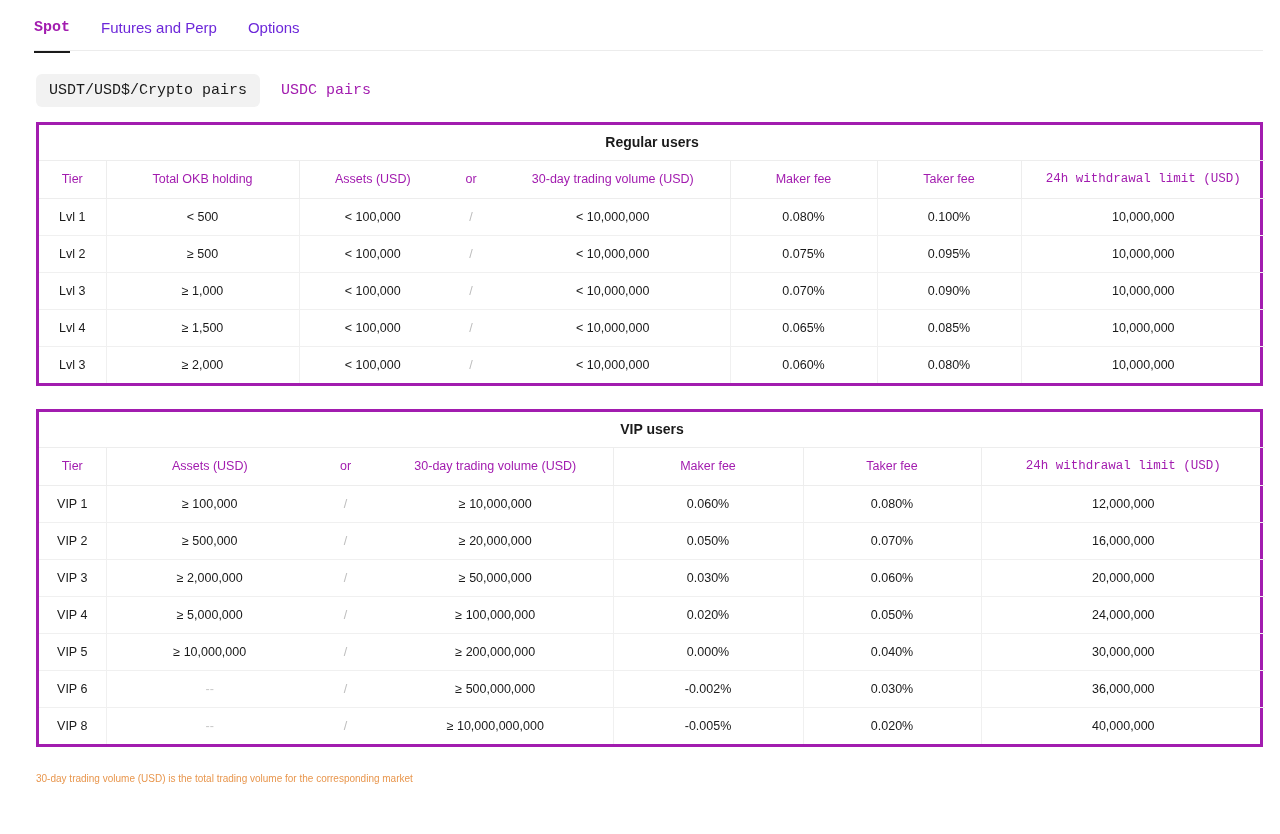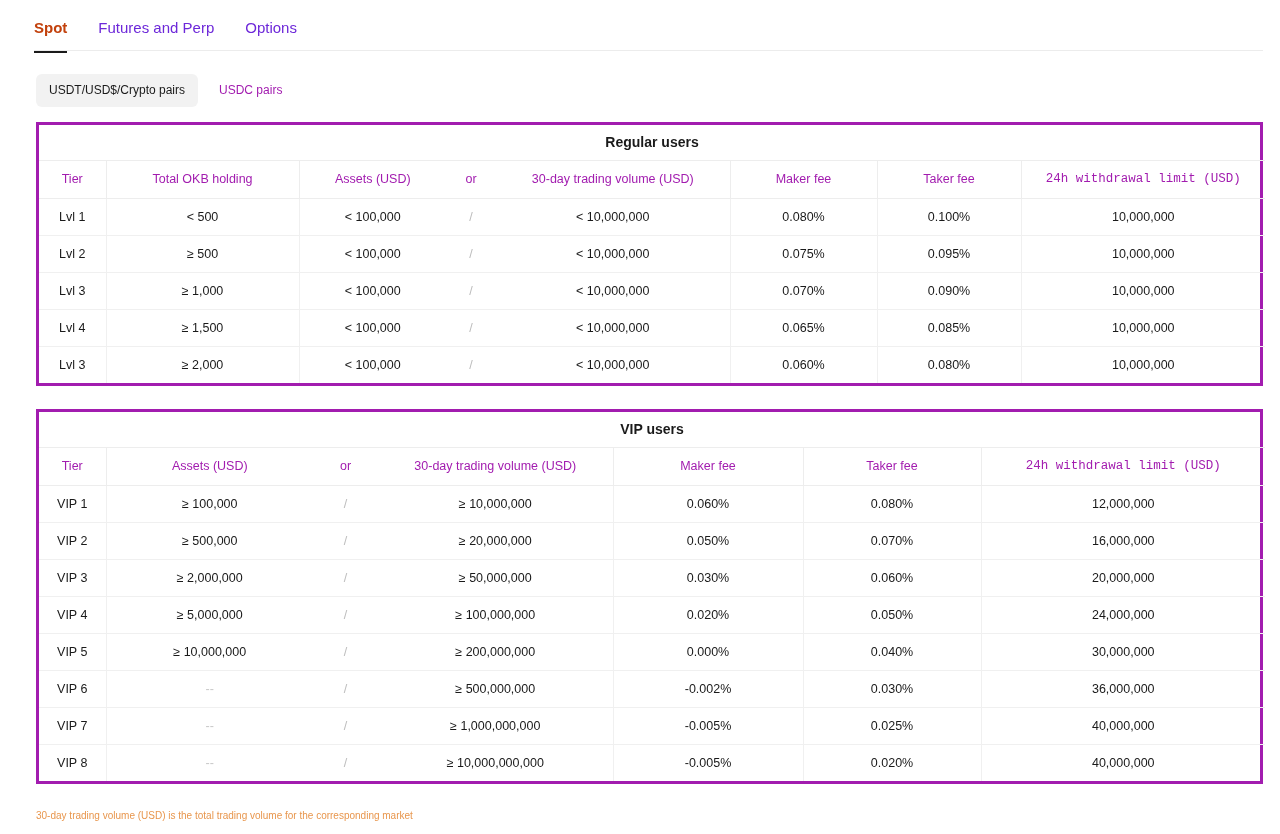--- a/index.html
+++ b/index.html
@@ -41,50 +41,52 @@
     position: relative;
     font-size: 15px;
     line-height: 19px;
     color: #6d28d9;
     padding: 18px 0 16px 0;
     margin-right: 31px;
     cursor: pointer;
     white-space: nowrap;
   }
   .tab.active {
-    color: #c2410c;
+    color: #a21caf;
     font-weight: bold;
+    font-family: Liberation Mono, monospace;
   }
   .tab.active::after {
     content: "";
     position: absolute;
     left: 0;
     right: 0;
     bottom: 0;
     height: 2px;
     background: #1a1a1a;
     z-index: 2;
   }
 
   
   .pillbar {
     display: flex;
     align-items: center;
     padding: 22px 0 0 36px;
     height: 56px;
   }
   .pill {
-    font-size: 12px;
+    font-size: 15px;
     line-height: 17px;
     color: #1a1a1a;
     padding: 8px 13px;
     border-radius: 6px;
     background: transparent;
     cursor: pointer;
     white-space: nowrap;
+    font-family: Liberation Mono, monospace;
   }
   .pill.selected {
     background: #f2f2f2;
   }
   .pill.muted {
     color: #a21caf;
     margin-left: 8px;
   }
 
   
@@ -352,29 +354,20 @@
         <tr>
           <td>VIP 6</td>
           <td class="nb dash">--</td>
           <td class="nb sep">/</td>
           <td>≥ 500,000,000</td>
           <td>-0.002%</td>
           <td>0.030%</td>
           <td>36,000,000</td>
         </tr>
         <tr>
-          <td>VIP 7</td>
-          <td class="nb dash">--</td>
-          <td class="nb sep">/</td>
-          <td>≥ 1,000,000,000</td>
-          <td>-0.005%</td>
-          <td>0.025%</td>
-          <td>40,000,000</td>
-        </tr>
-        <tr>
           <td>VIP 8</td>
           <td class="nb dash">--</td>
           <td class="nb sep">/</td>
           <td>≥ 10,000,000,000</td>
           <td>-0.005%</td>
           <td>0.020%</td>
           <td>40,000,000</td>
         </tr>
       </tbody>
     </table>

